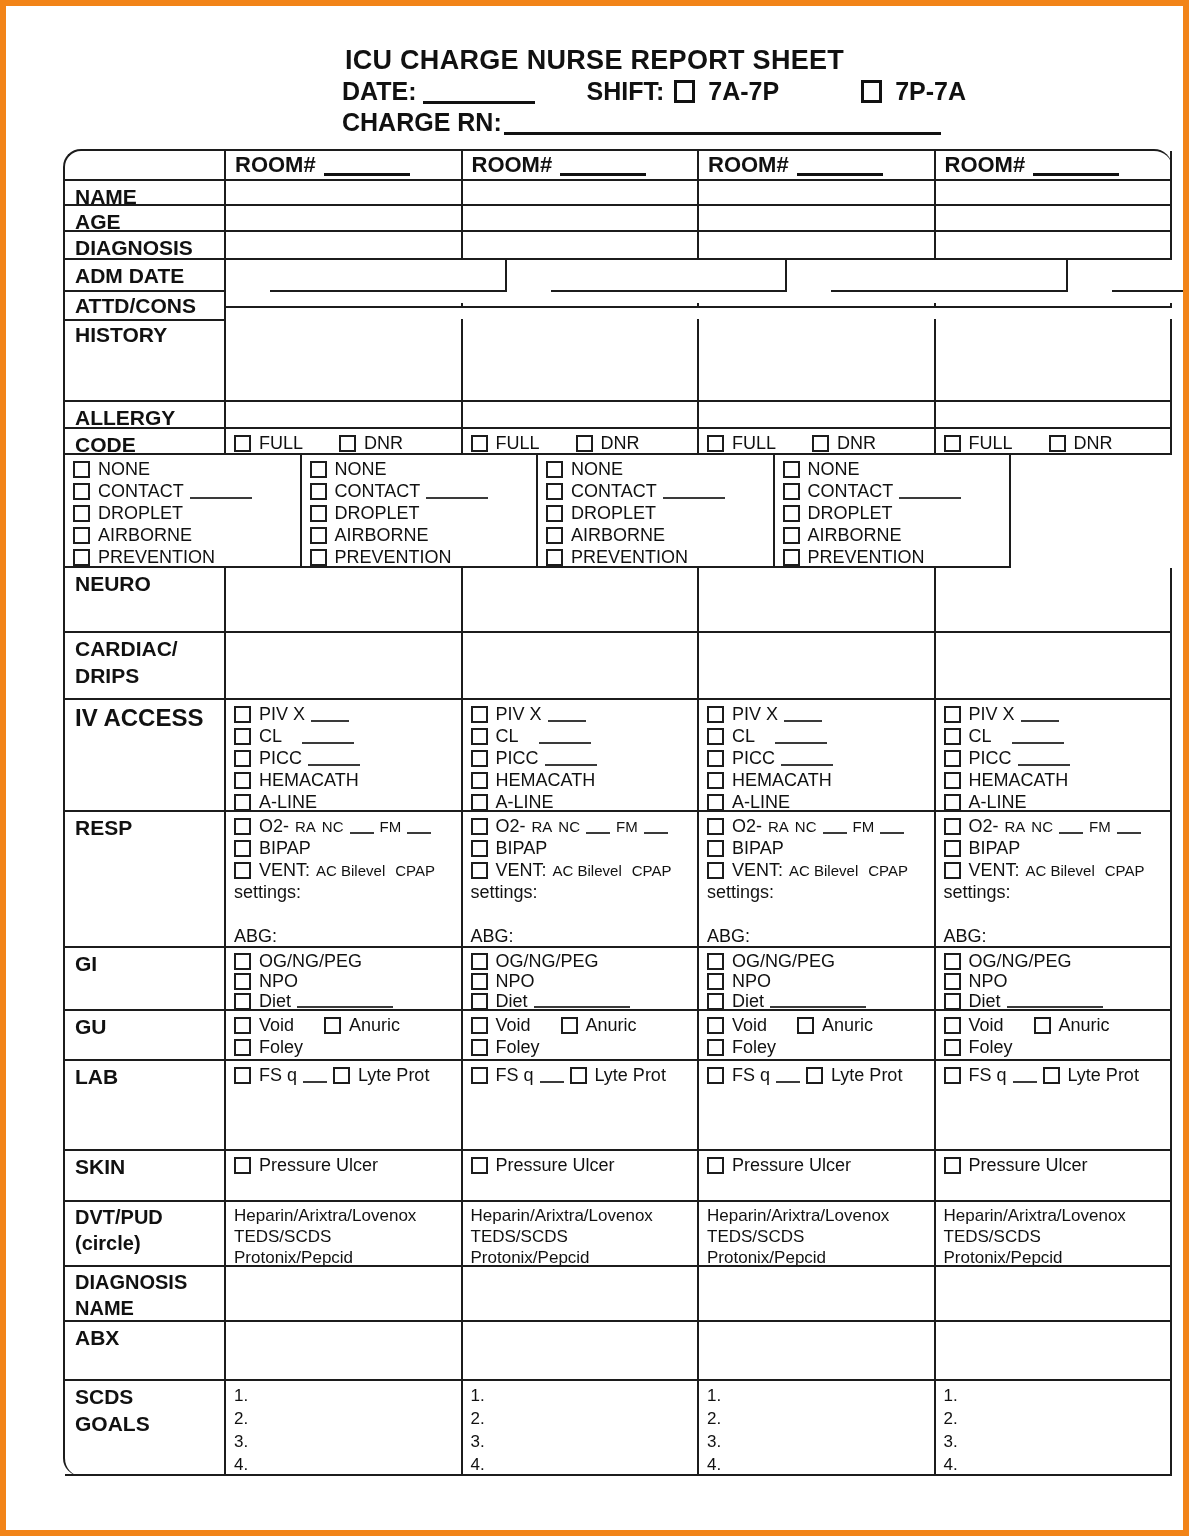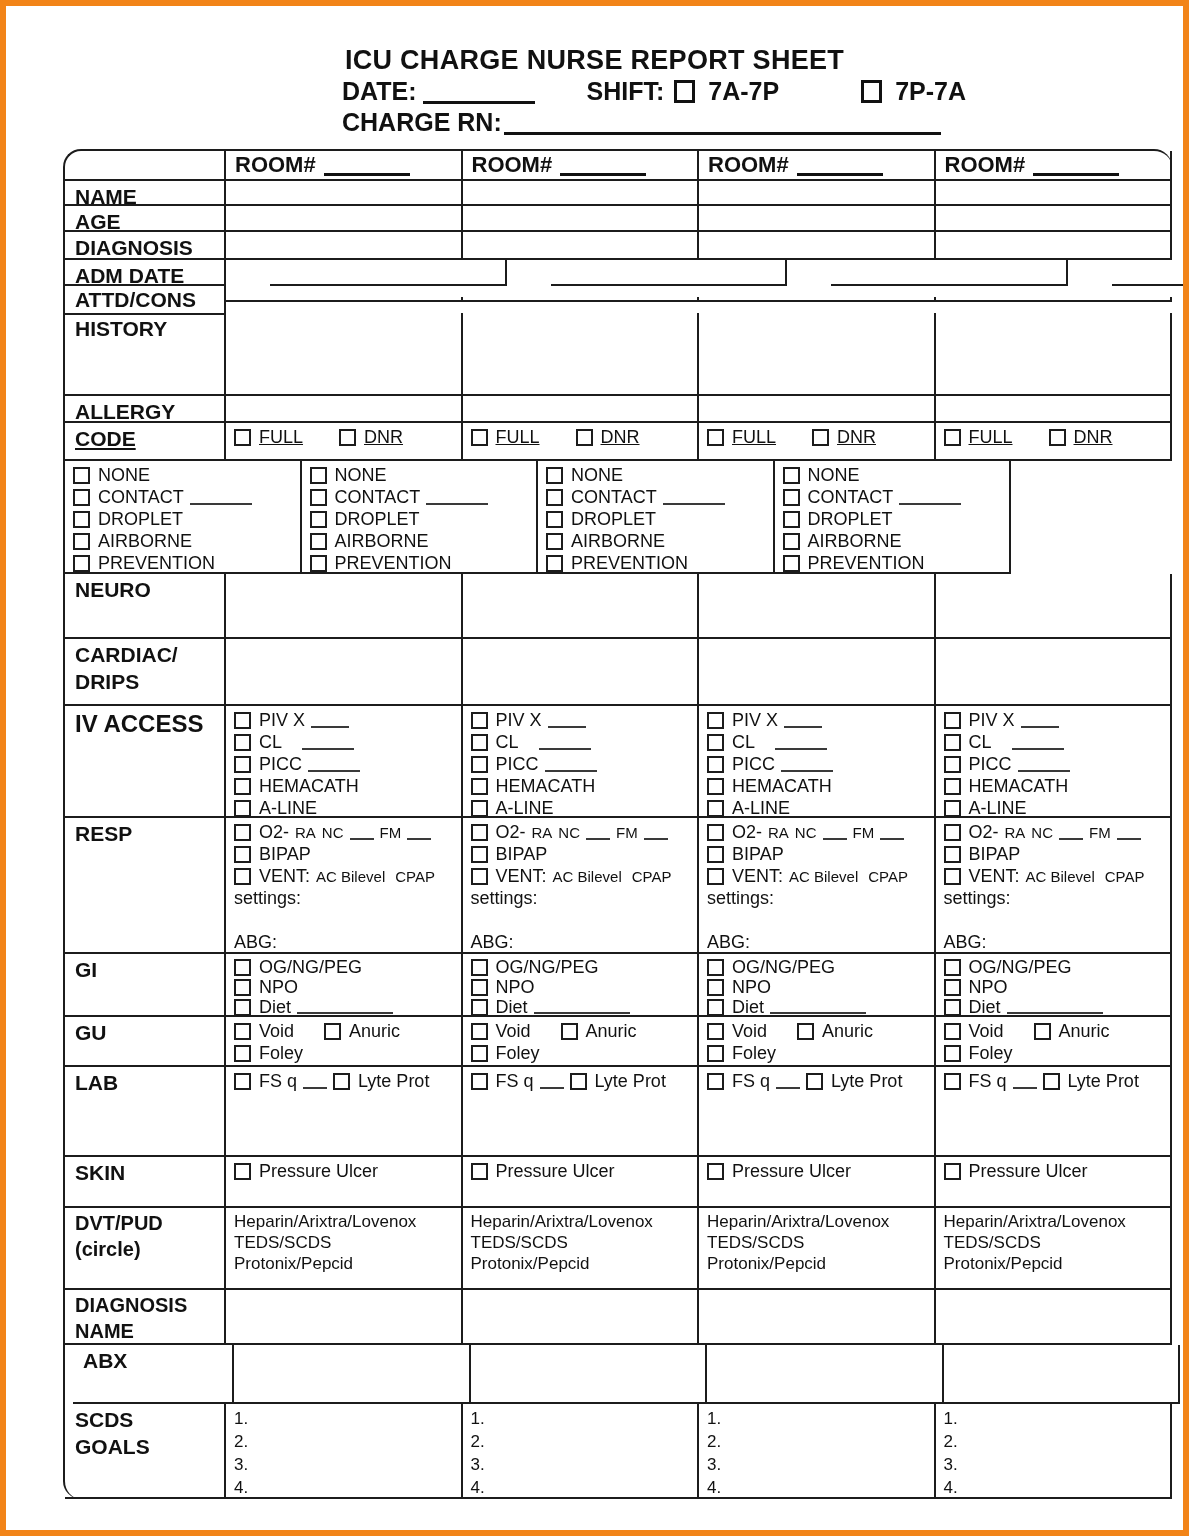--- a/index.html
+++ b/index.html
@@ -134,21 +134,21 @@
     </div>
     <div class="tr" style="height: 28px;">
       <div class="td label-cell">
         <div>DIAGNOSIS</div>
       </div>
       <div class="td content-cell"></div>
       <div class="td content-cell"></div>
       <div class="td content-cell"></div>
       <div class="td content-cell"></div>
     </div>
-    <div class="tr" style="height: 26px; gap: 44px;">
+    <div class="tr" style="height: 32px; gap: 44px;">
       <div class="td label-cell">
         <div>ADM DATE</div>
       </div>
       <div class="td content-cell"></div>
       <div class="td content-cell"></div>
       <div class="td content-cell"></div>
       <div class="td content-cell"></div>
     </div>
     <div class="tr" style="height: 27px; align-items: center;">
       <div class="td label-cell">
@@ -170,21 +170,21 @@
     </div>
     <div class="tr" style="height: 27px;">
       <div class="td label-cell">
         <div>ALLERGY</div>
       </div>
       <div class="td content-cell"></div>
       <div class="td content-cell"></div>
       <div class="td content-cell"></div>
       <div class="td content-cell"></div>
     </div>
-    <div class="tr" style="height: 38px; text-decoration: underline;">
+    <div class="tr" style="height: 26px;">
       <div class="td label-cell">
         <div>CODE</div>
       </div>
       <div class="td content-cell">
         <div class="line">
           <span class="cb"></span>
           <span class="txt">FULL</span>
           <span class="sp" style="width: 30px;"></span>
           <span class="cb"></span>
           <span class="txt">DNR</span>
@@ -746,21 +746,21 @@
           <span class="txt">Pressure Ulcer</span>
         </div>
       </div>
       <div class="td content-cell">
         <div class="line">
           <span class="cb"></span>
           <span class="txt">Pressure Ulcer</span>
         </div>
       </div>
     </div>
-    <div class="tr" style="height: 82px;">
+    <div class="tr" style="height: 65px;">
       <div class="td label-cell" style="font-size: 20px;">
         <div>DVT/PUD</div>
         <div>(circle)</div>
       </div>
       <div class="td content-cell">
         <div class="line" style="height: 21px;">
           <span class="txt" style="font-size: 17px;">Heparin/Arixtra/Lovenox</span>
         </div>
         <div class="line" style="height: 21px;">
           <span class="txt" style="font-size: 17px;">TEDS/SCDS</span>
@@ -806,21 +806,21 @@
     <div class="tr" style="height: 55px;">
       <div class="td label-cell" style="font-size: 20px;">
         <div>DIAGNOSIS</div>
         <div>NAME</div>
       </div>
       <div class="td content-cell"></div>
       <div class="td content-cell"></div>
       <div class="td content-cell"></div>
       <div class="td content-cell"></div>
     </div>
-    <div class="tr" style="height: 59px; padding-left: 8px;">
+    <div class="tr" style="height: 59px;">
       <div class="td label-cell">
         <div>ABX</div>
       </div>
       <div class="td content-cell"></div>
       <div class="td content-cell"></div>
       <div class="td content-cell"></div>
       <div class="td content-cell"></div>
     </div>
     <div class="tr" style="height: 95px;">
       <div class="td label-cell">

